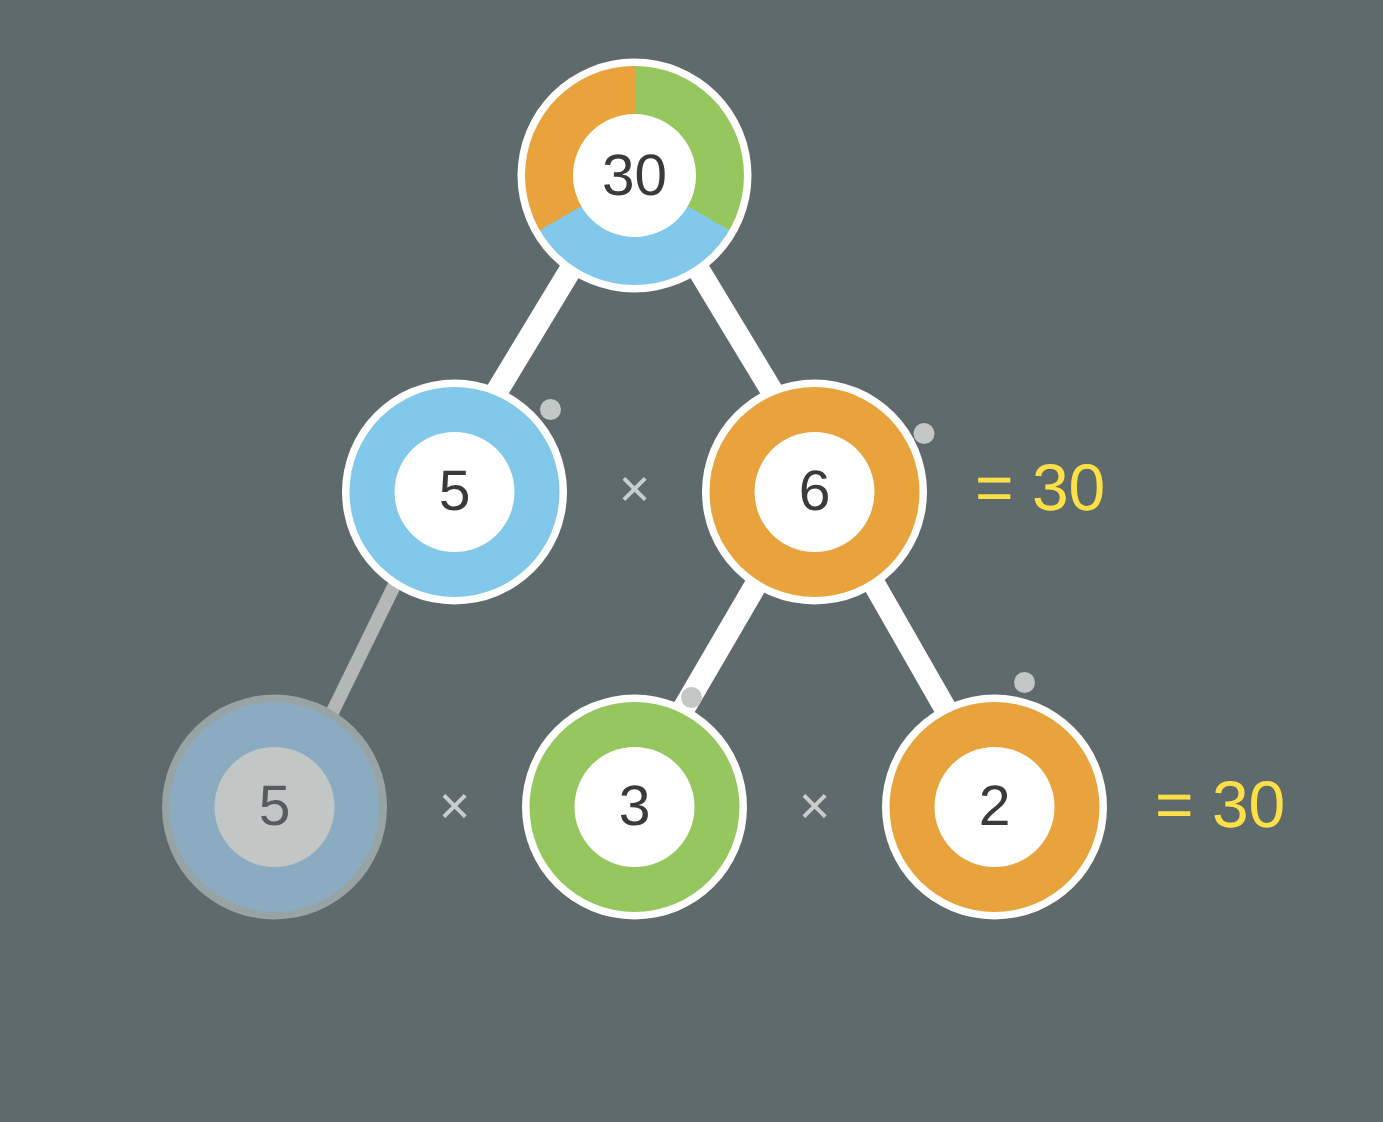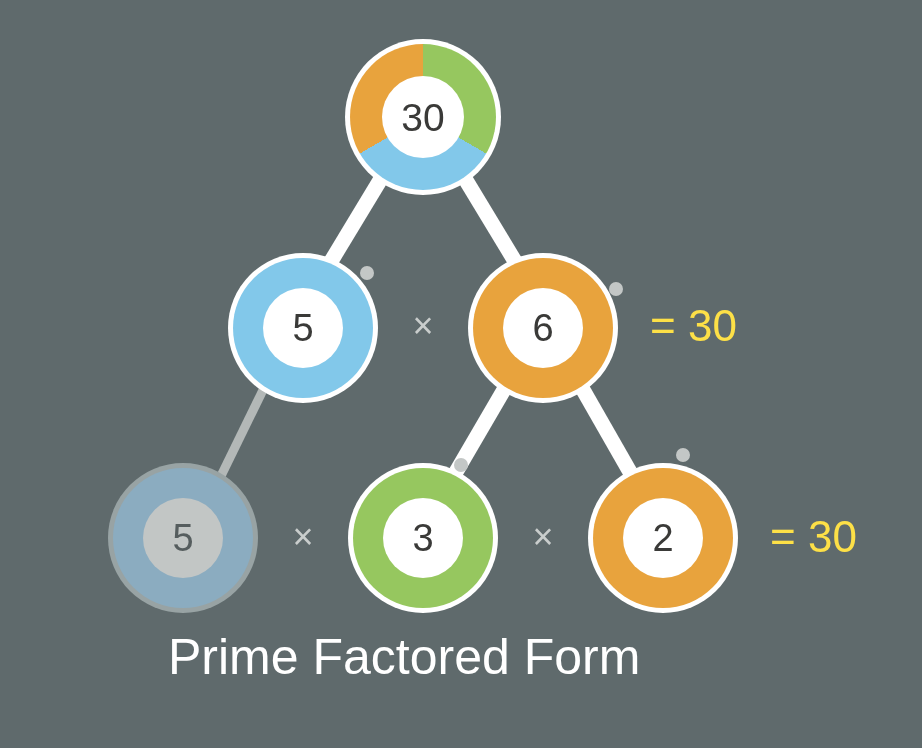--- a/index.html
+++ b/index.html
@@ -150,15 +150,14 @@
       <div class="op" style="font-size: 36px; left: 393px; top: 308px; width: 60px;">×</div>
       <div class="op" style="font-size: 36px; left: 273px; top: 519px; width: 60px;">×</div>
       <div class="op" style="font-size: 36px; left: 513px; top: 519px; width: 60px;">×</div>
     </div>
 
   <div id="equation-layer">
       <div class="eq" style="font-size: 44px; left: 650px; top: 304px;">= 30</div>
       <div class="eq" style="font-size: 44px; left: 770px; top: 515px;">= 30</div>
     </div>
 
-  <div id="caption" style="font-size: 50px; left: 168px; top: 632px; color: rgb(255, 255, 255);">Prime Factored Form</div>
 
 </div>
 
 </body></html>

